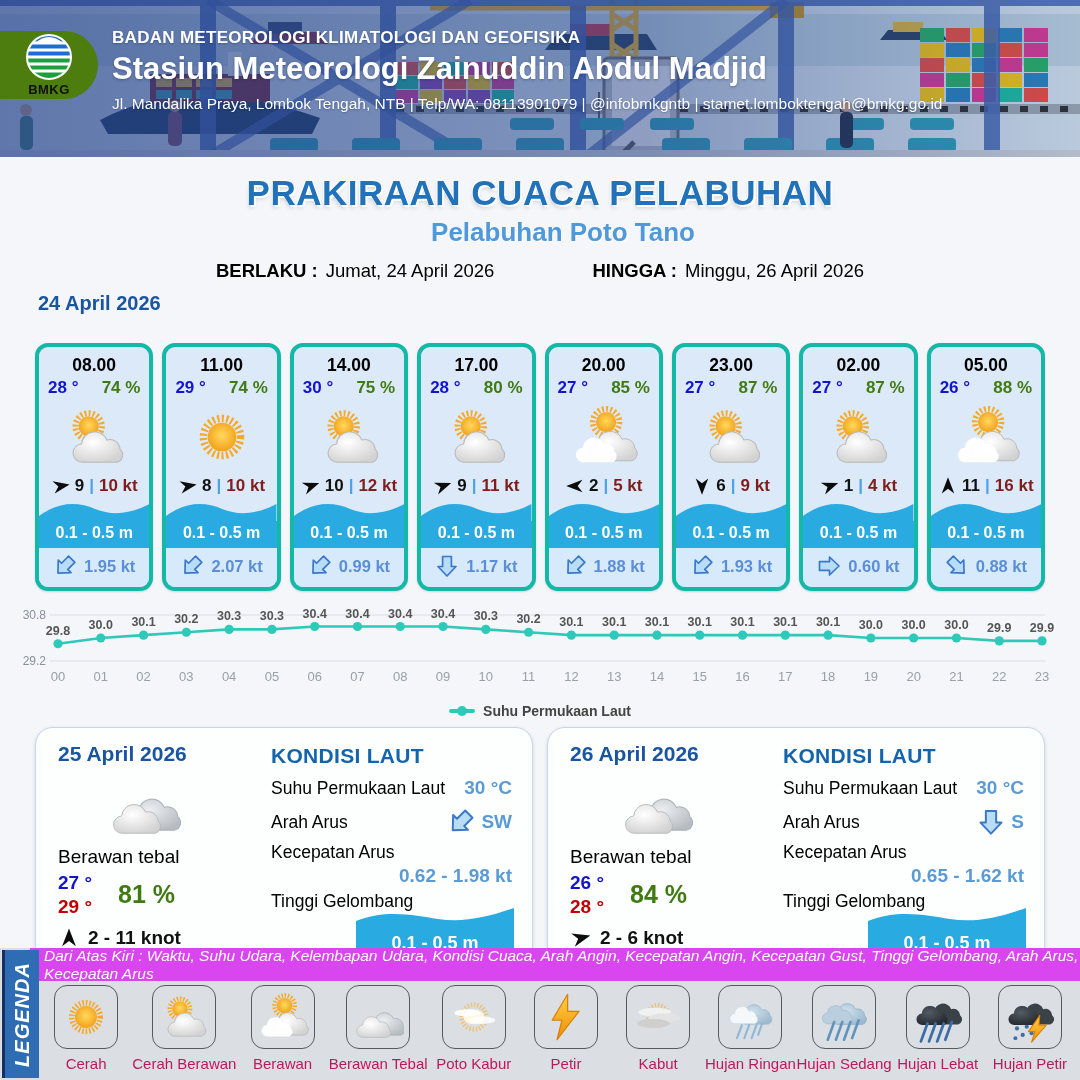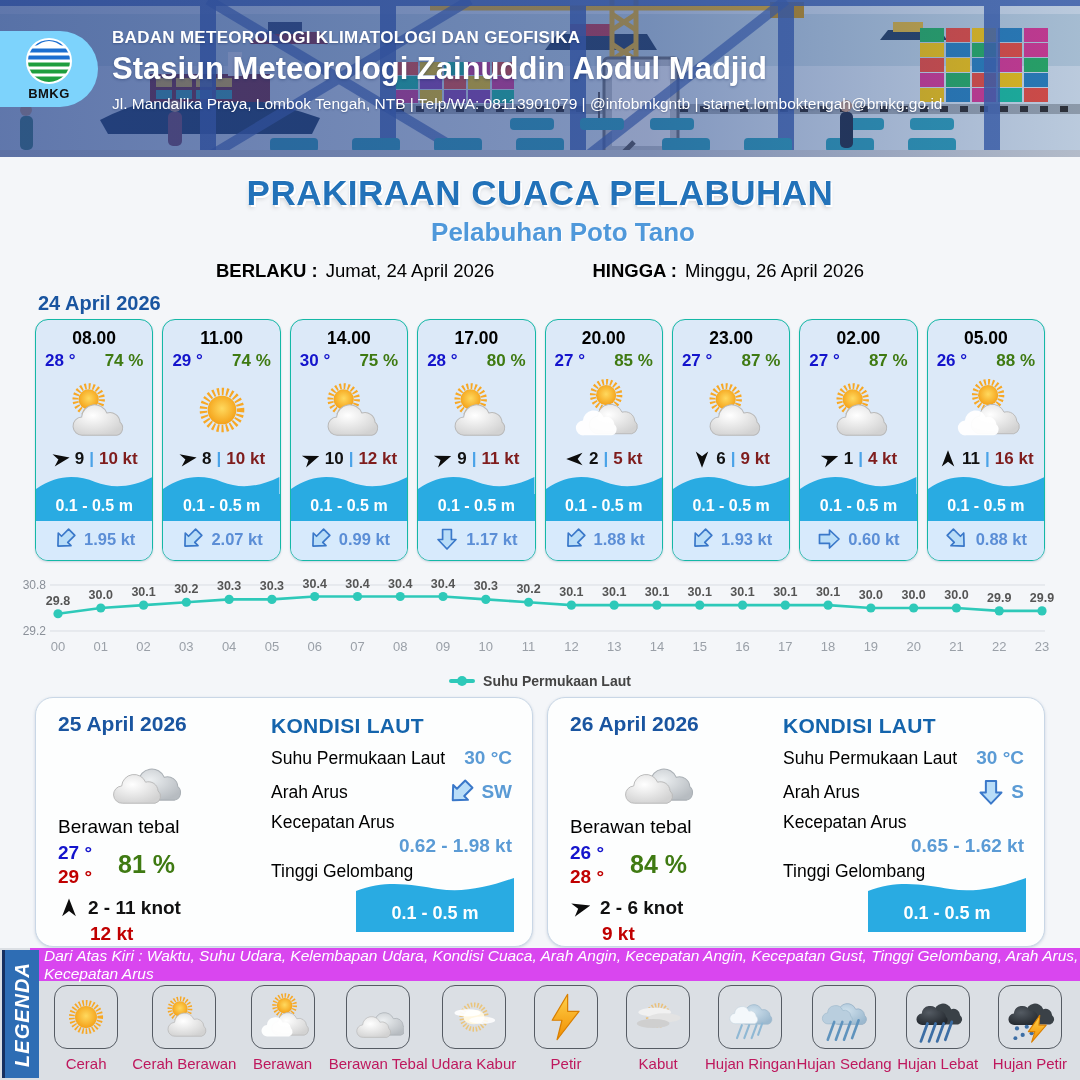--- a/index.html
+++ b/index.html
@@ -6,21 +6,21 @@
   body{
     width:1080px;height:1080px;position:relative;overflow:hidden;
     background:#f4f6f9;
     font-family:"Liberation Sans", sans-serif;
     -webkit-font-smoothing:antialiased;
   }
   
   .header{position:relative;width:1080px;height:157px;overflow:hidden;background:#c8d9e6;}
   .header svg.scene{position:absolute;inset:0;}
   .logo-pill{
-    position:absolute;left:0;top:31px;width:98px;height:76px;background:#7dd3fc;
+    position:absolute;left:0;top:31px;width:98px;height:68px;background:#4d7c0f;
     border-radius:0 38px 38px 0;display:flex;flex-direction:column;align-items:center;justify-content:center;z-index:3;
   }
   .logo-pill .bmkg-txt{font-size:13px;font-weight:bold;color:#111;margin-top:1px;letter-spacing:.5px;}
   .header-text{position:absolute;left:112px;top:28px;z-index:3;color:#fff;}
   .h-agency{font-size:17px;font-weight:bold;letter-spacing:.3px;text-shadow:0 1px 2px rgba(20,40,90,.4);}
   .h-station{font-size:31px;font-weight:bold;margin-top:3px;text-shadow:0 1px 3px rgba(20,40,90,.4);}
   .h-address{font-size:15.5px;margin-top:8px;text-shadow:0 1px 2px rgba(20,40,90,.4);}
   
   .title-main{
     text-align:center;margin-top:16px;font-size:35px;font-weight:800;color:#2272b9;
@@ -29,22 +29,22 @@
   .title-sub{text-align:center;font-size:26px;font-weight:800;color:#4f98da;margin-top:4px;
     text-shadow:1px 1px 0 #fff;padding-left:46px;}
   .valid-row{display:flex;justify-content:center;gap:28px;margin-top:12px;font-size:18.5px;color:#000;}
   .valid-row .lbl{font-weight:bold;}
   .valid-row .grp{display:flex;gap:8px;}
   .valid-row .grp + .grp{margin-left:70px;}
   
   .fc-date{margin:10px 0 4px 38px;font-size:20px;font-weight:bold;color:#1a55a0;}
   .cards-row{display:flex;gap:9px;padding:0 35px;}
   .card{
-    flex:1;height:240px;background:#dce9f8;border:1px solid #14b8a6;border-radius:13px;
-    overflow:hidden;display:flex;flex-direction:column;align-items:center;box-shadow:0 1px 2px rgba(80,110,150,.25);
+    flex:1;height:240px;background:#dce9f8;border:4px solid #14b8a6;border-radius:13px;
+    overflow:hidden;display:flex;flex-direction:column;align-items:center;box-shadow:0 1px 2px rgba(80,110,150,.25);margin-top:24px;
   }
   .c-time{font-size:17.5px;font-weight:bold;color:#000;margin-top:8px;}
   .c-th{width:100%;display:flex;justify-content:space-between;padding:2px 9px 0 9px;box-sizing:border-box;}
   .c-temp{font-size:17px;font-weight:bold;color:#1414cc;}
   .c-hum{font-size:17px;font-weight:bold;color:#3f7a12;}
   .c-icon{height:74px;display:flex;align-items:center;justify-content:center;margin-top:2px;}
   .c-icon svg{width:68px;height:68px;}
   .c-wind{display:flex;align-items:center;gap:4px;margin-top:2px;}
   .c-wind .dart-rot{width:20px;height:20px;display:block;transform-origin:center;}
   .c-wnum{font-size:17px;font-weight:bold;color:#111;}
@@ -1026,21 +1026,21 @@
         </div>
     <div class="li-label">Berawan Tebal</div>
   </div>
 
   <div class="legend-item">
     <div class="li-box">
           <svg>
             <use href="#icon-udara-kabur"></use>
           </svg>
         </div>
-    <div class="li-label">Udara Kabur</div>
+    <div class="li-label">Poto Kabur</div>
   </div>
 
   <div class="legend-item">
     <div class="li-box">
           <svg>
             <use href="#icon-petir"></use>
           </svg>
         </div>
     <div class="li-label">Petir</div>
   </div>

